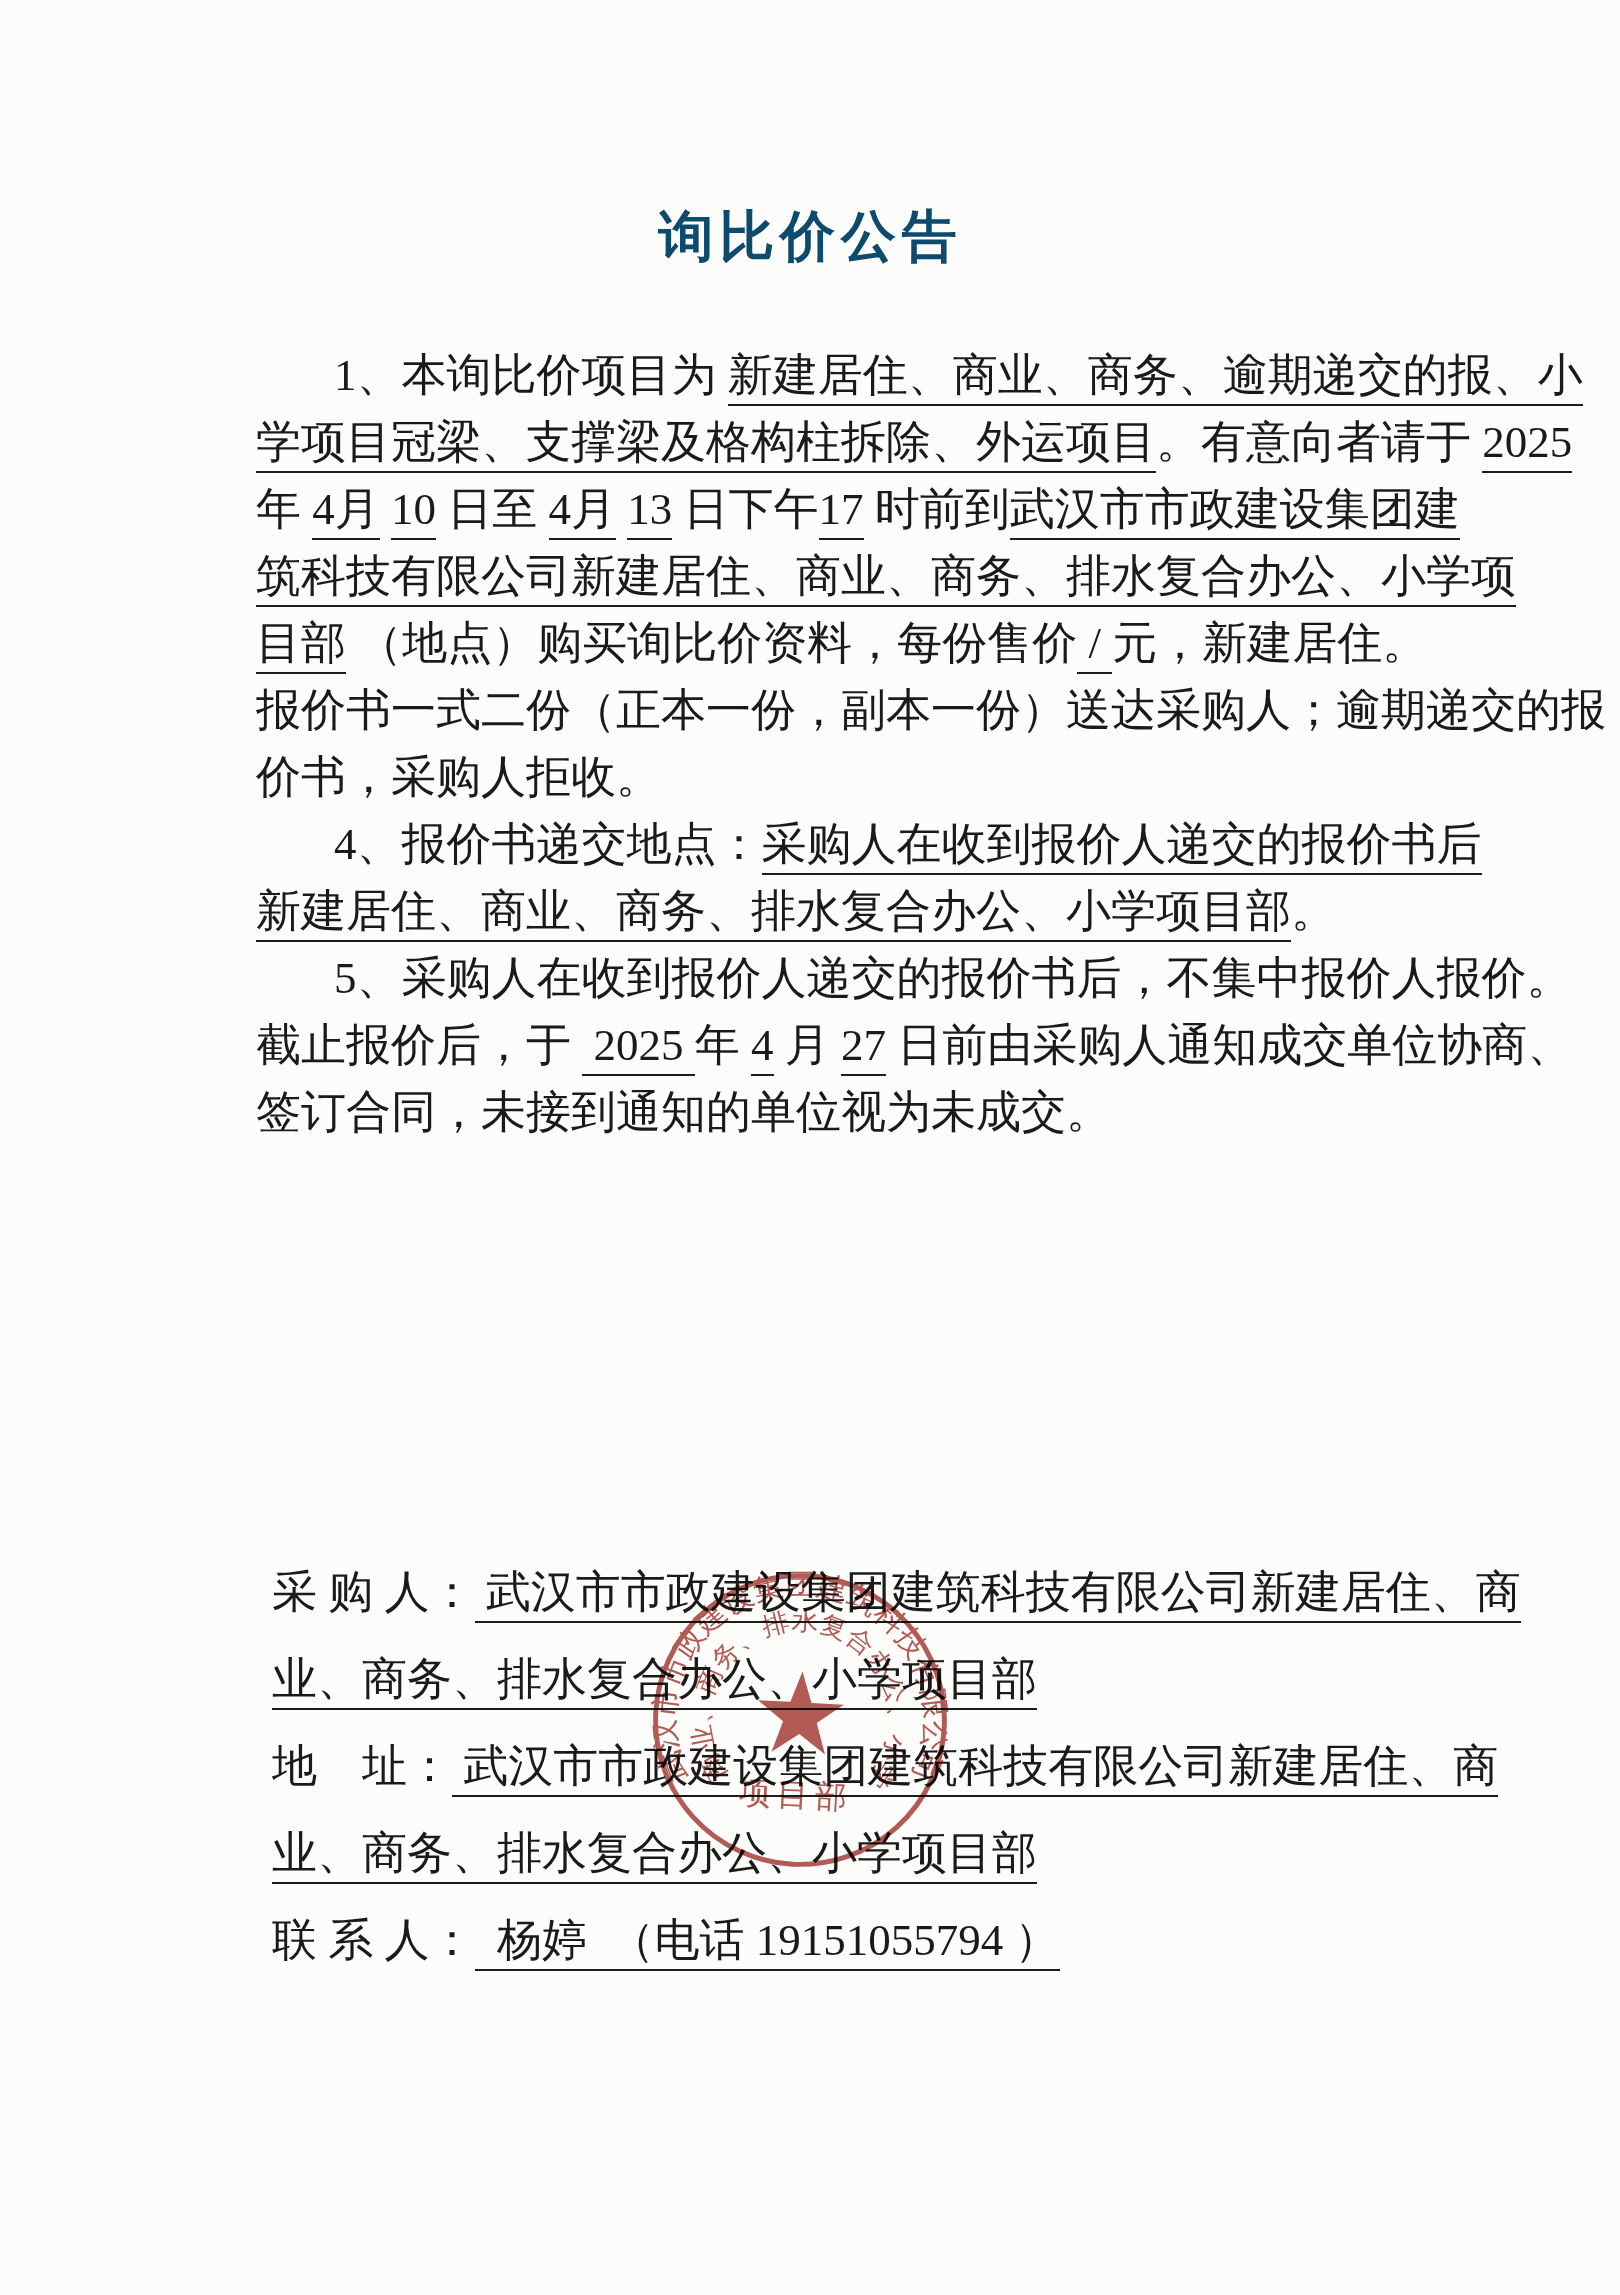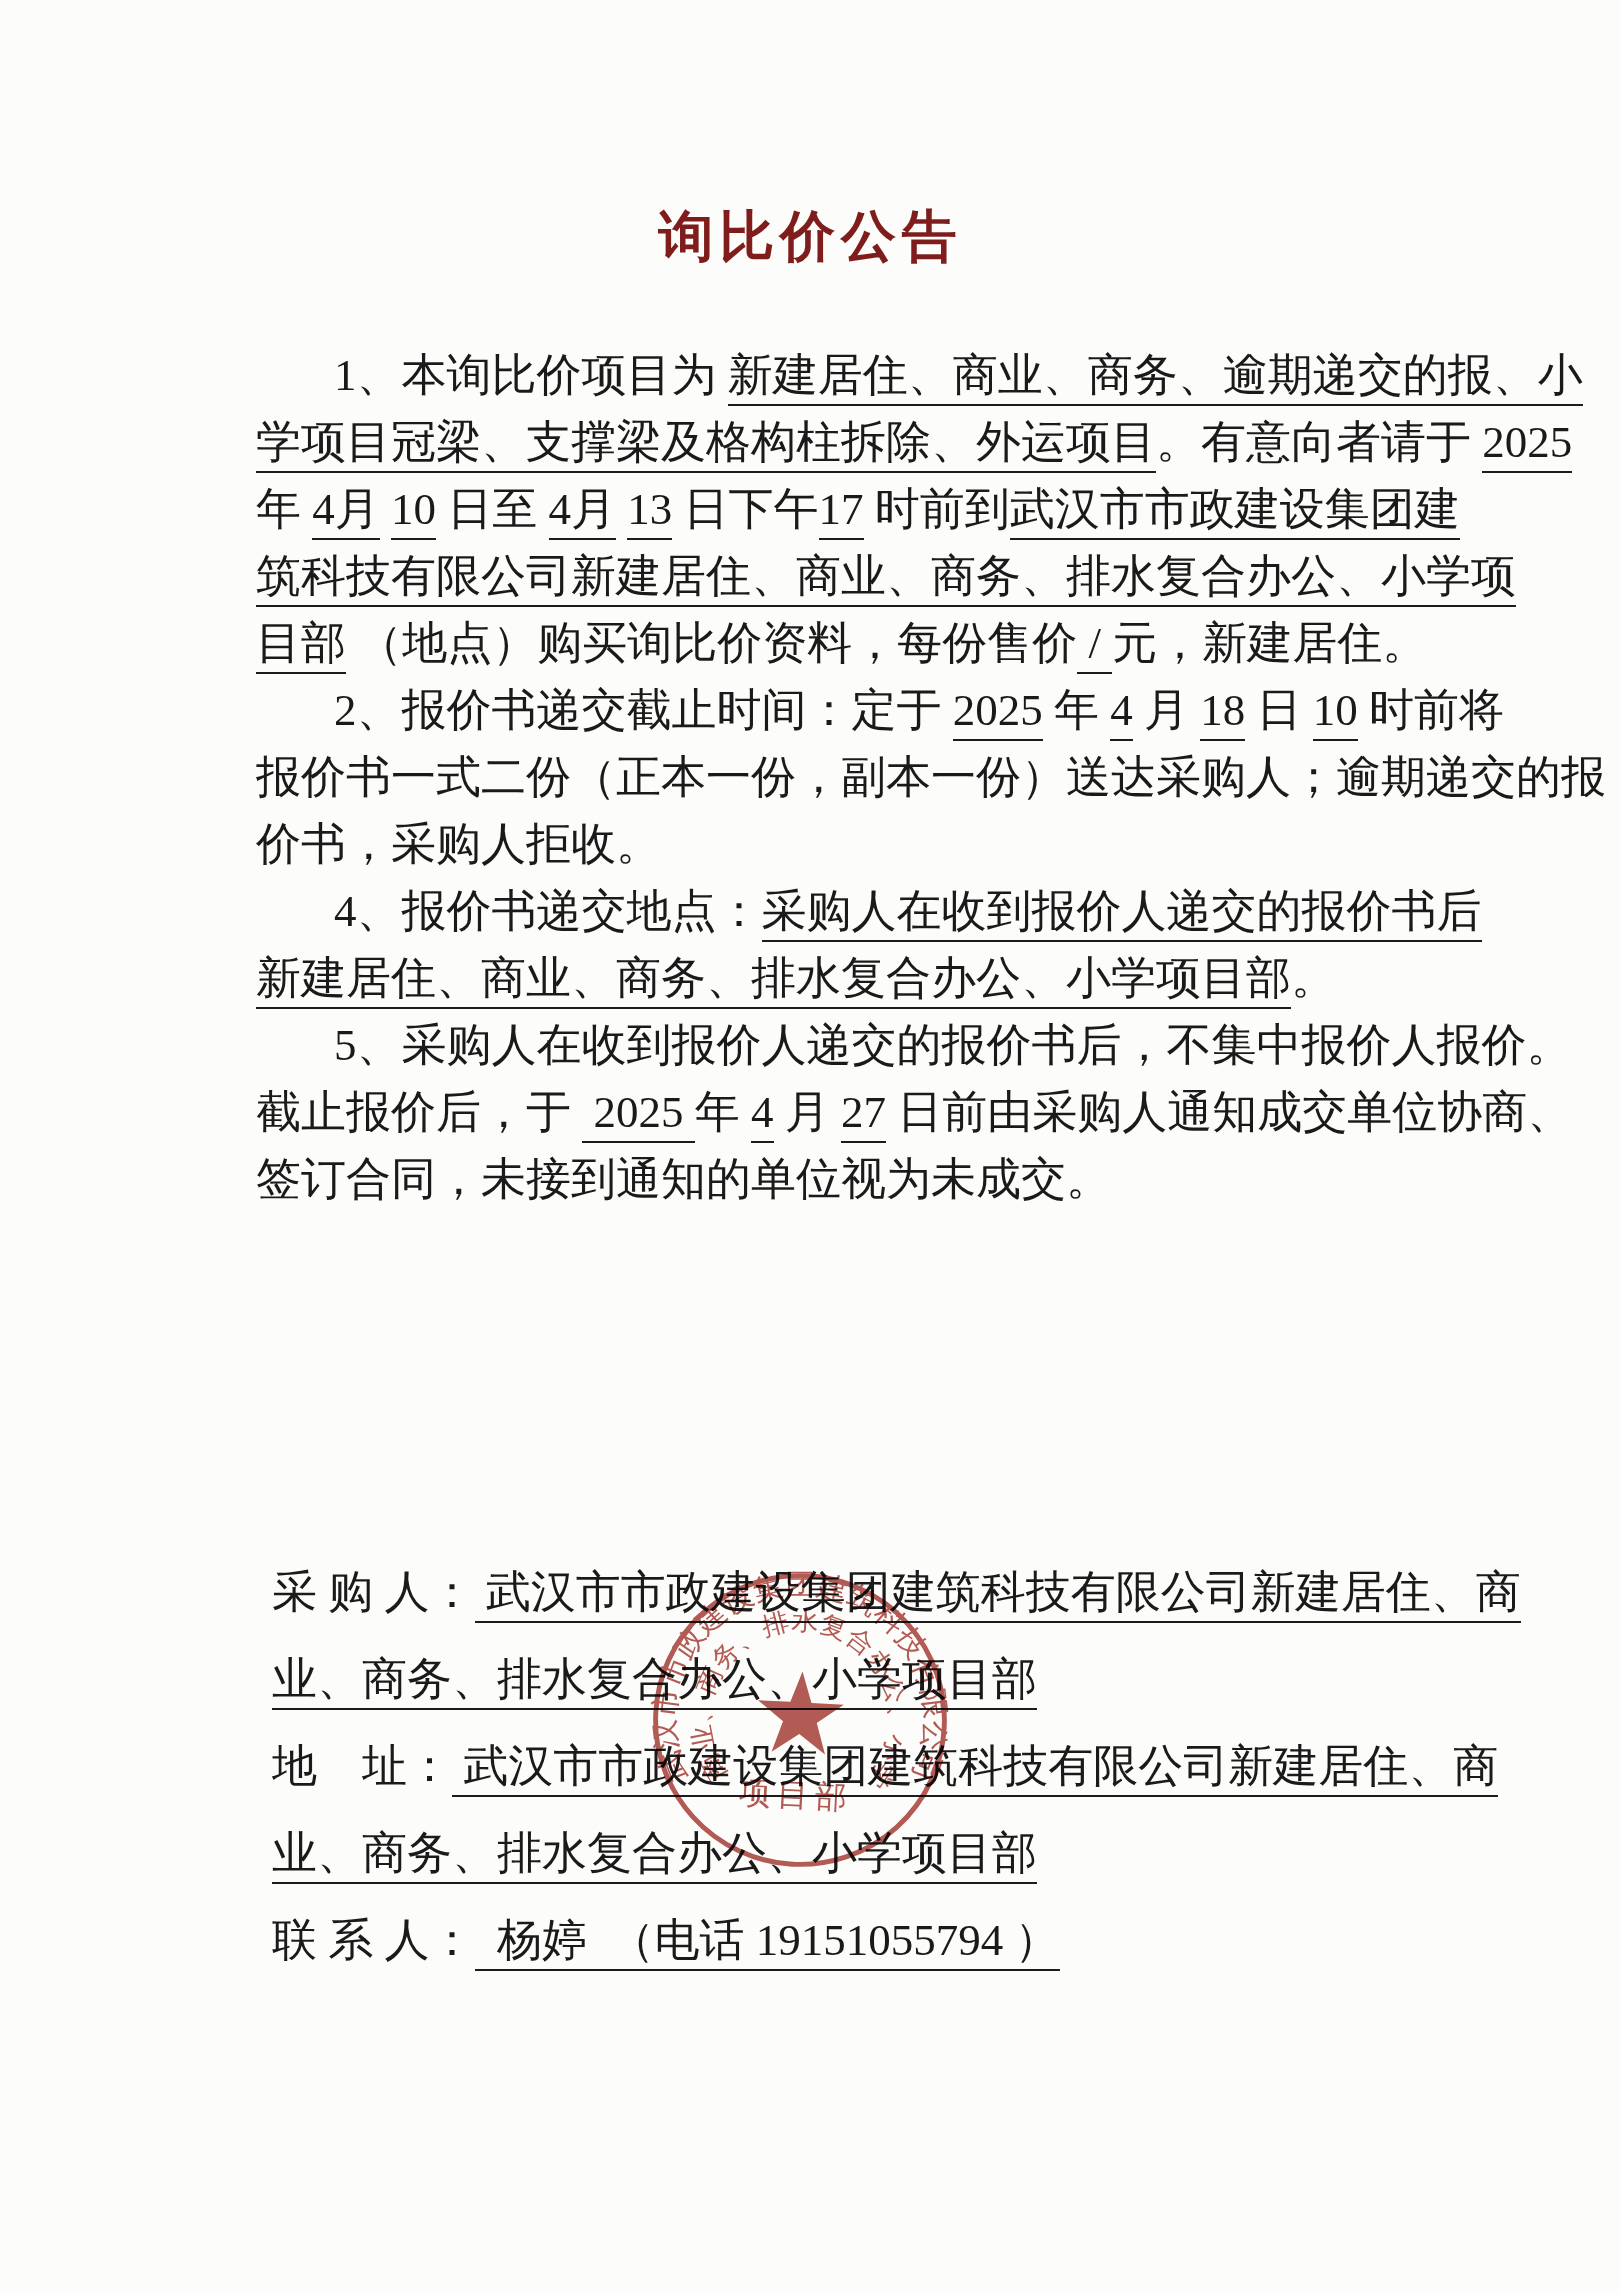--- a/index.html
+++ b/index.html
@@ -17,21 +17,21 @@
     overflow:hidden;
   }
   .title{
     position:absolute;
     top:200px;left:0;width:1621px;
     text-align:center;
     font-family:"Liberation Sans", sans-serif;
     font-weight:700;
     font-size:55px;
     letter-spacing:5.8px;
-    color:#7f1d1d;
+    color:#0c4a6e;
   }
   .body-lines{
     position:absolute;
     left:256px;top:342px;
     width:1254px;
     font-size:45px;
     line-height:67px;
   }
   .footer-lines{
     position:absolute;
@@ -77,21 +77,20 @@
 <div class="page">
 
   <div class="title">询比价公告</div>
 
   <div class="body-lines">
       <div class="line indent"><span class="seg">1、本询比价项目为 </span><span class="seg u">新建居住、商业、商务、逾期递交的报、小</span></div>
       <div class="line"><span class="seg u">学项目冠梁、支撑梁及格构柱拆除、外运项目</span><span class="seg">。有意向者请于 </span><span class="seg u">2025</span></div>
       <div class="line"><span class="seg">年 </span><span class="seg u">4月</span><span class="seg"> </span><span class="seg u">10</span><span class="seg"> 日至 </span><span class="seg u">4月</span><span class="seg"> </span><span class="seg u">13</span><span class="seg"> 日下午</span><span class="seg u">17</span><span class="seg"> 时前到</span><span class="seg u">武汉市市政建设集团建</span></div>
       <div class="line"><span class="seg u">筑科技有限公司新建居住、商业、商务、排水复合办公、小学项</span></div>
       <div class="line"><span class="seg u">目部</span><span class="seg"> （地点）购买询比价资料，每份售价</span><span class="seg u"> / </span><span class="seg">元，新建居住。</span></div>
-      <div class="line indent"><span class="seg">2、报价书递交截止时间：定于 </span><span class="seg u">2025</span><span class="seg"> 年 </span><span class="seg u">4</span><span class="seg"> 月 </span><span class="seg u">18</span><span class="seg"> 日 </span><span class="seg u">10</span><span class="seg"> 时前将</span></div>
       <div class="line"><span class="seg">报价书一式二份（正本一份，副本一份）送达采购人；逾期递交的报</span></div>
       <div class="line"><span class="seg">价书，采购人拒收。</span></div>
       <div class="line indent"><span class="seg">4、报价书递交地点：</span><span class="seg u">采购人在收到报价人递交的报价书后</span></div>
       <div class="line"><span class="seg u">新建居住、商业、商务、排水复合办公、小学项目部</span><span class="seg">。</span></div>
       <div class="line indent"><span class="seg">5、采购人在收到报价人递交的报价书后，不集中报价人报价。</span></div>
       <div class="line"><span class="seg">截止报价后，于 </span><span class="seg u"> 2025 </span><span class="seg">年 </span><span class="seg u">4</span><span class="seg"> 月 </span><span class="seg u">27</span><span class="seg"> 日前由采购人通知成交单位协商、</span></div>
       <div class="line"><span class="seg">签订合同，未接到通知的单位视为未成交。</span></div>
     </div>
 
   <div class="footer-lines">

